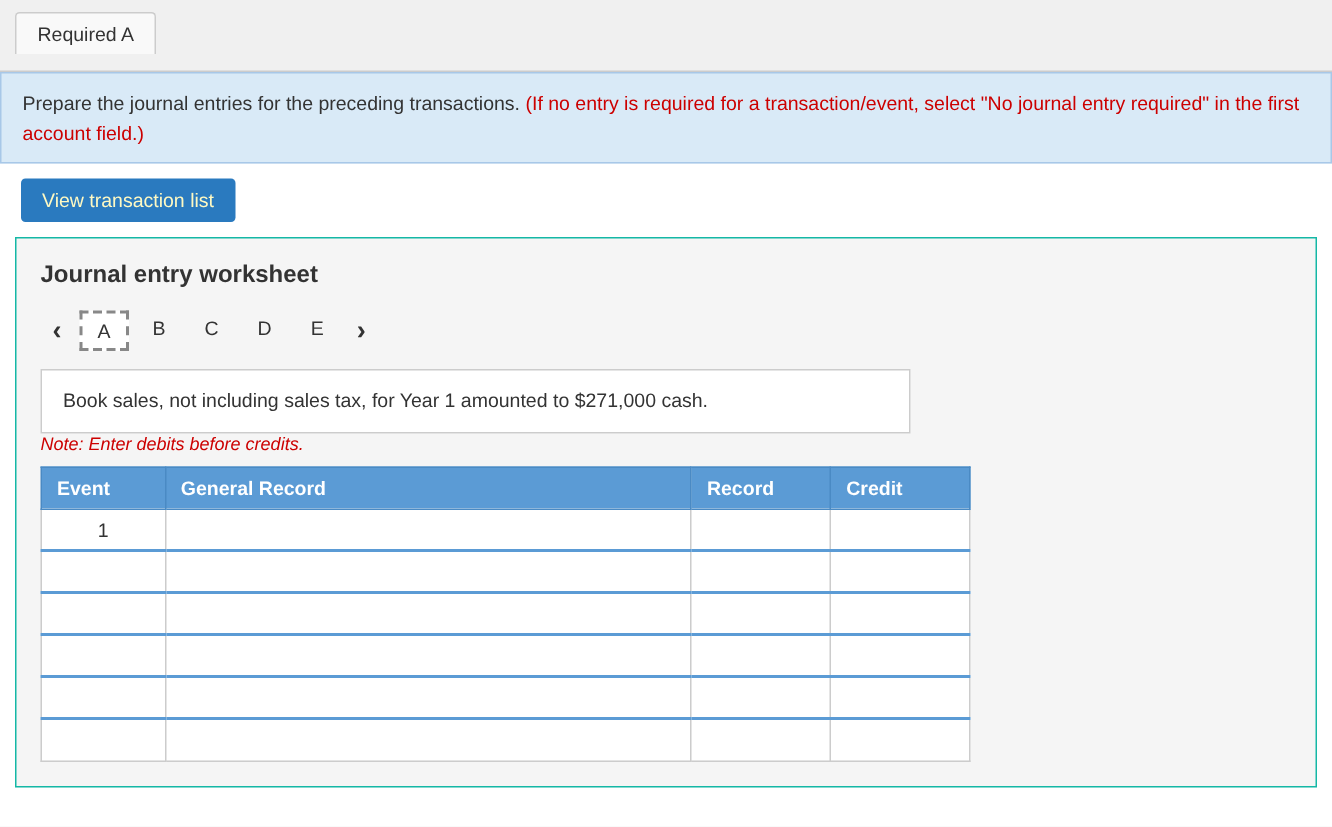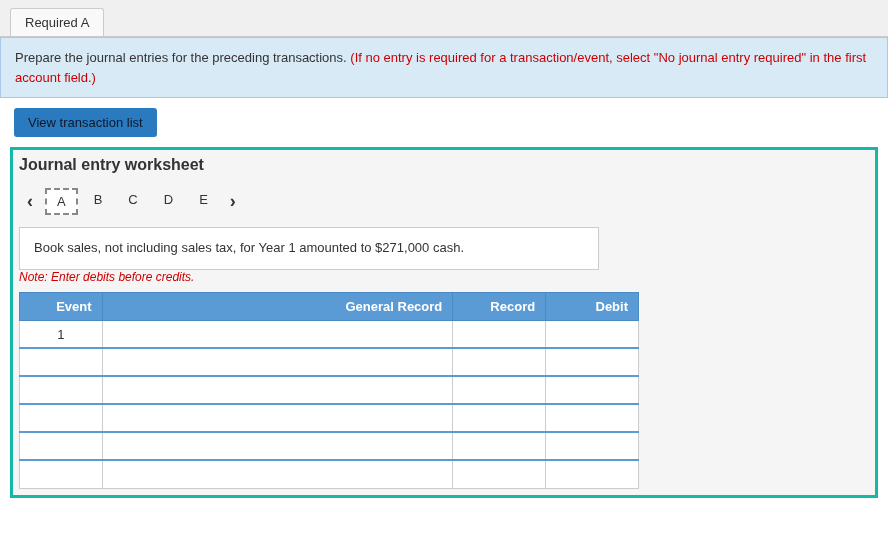--- a/index.html
+++ b/index.html
@@ -7,21 +7,21 @@
       font-family: Arial, sans-serif;
       font-size: 13px;
       background: #fff;
       color: #333;
     }
 
     
     .tabs {
       display: flex;
       border-bottom: 1px solid #ccc;
-      padding: 8px 10px 0 10px;
+      padding: 8px 10px 11px 10px;
       background: #f0f0f0;
       gap: 41px;
     }
     .tab {
       padding: 6px 14px;
       border: 1px solid #ccc;
       border-bottom: none;
       background: #f9f9f9;
       cursor: pointer;
       margin-right: 2px;
@@ -44,35 +44,35 @@
       font-size: 13px;
       line-height: 1.5;
     }
     .info-box .red-text {
       color: #cc0000;
     }
 
     
     .btn-blue {
       background: #2a7abf;
-      color: #0f172a;
+      color: #fef9c3;
       border: none;
       padding: 7px 14px;
       margin: 10px 14px;
       cursor: pointer;
       font-size: 13px;
       border-radius: 3px;
     }
 
     
     .worksheet-container {
       margin: 0 10px 10px 10px;
-      border: 3px solid #14b8a6;
+      border: 1px solid #14b8a6;
       background: #f5f5f5;
-      padding: 6px;
+      padding: 16px;
     }
     .worksheet-title {
       font-size: 16px;
       font-weight: bold;
       margin-bottom: 14px;
     }
 
     
     .nav-row {
       display: flex;
@@ -122,21 +122,21 @@
     
     .journal-table {
       border-collapse: collapse;
       width: 100%;
       max-width: 620px;
     }
     .journal-table th {
       background: #5b9bd5;
       color: #fff;
       padding: 6px 10px;
-      text-align: right;
+      text-align: left;
       font-weight: bold;
       font-size: 13px;
       border: 1px solid #4a8ac4;
     }
     .journal-table th.event-col { width: 80px; }
     .journal-table th.journal-col { width: 340px; }
     .journal-table th.debit-col { width: 90px; }
     .journal-table th.credit-col { width: 90px; }
 
     .journal-table td {
@@ -208,21 +208,21 @@
   </div>
 
   <div class="note-text">Note: Enter debits before credits.</div>
 
   <table class="journal-table">
     <thead>
       <tr>
         <th class="event-col">Event</th>
         <th class="journal-col">General Record</th>
         <th class="debit-col">Record</th>
-        <th class="credit-col">Debit</th>
+        <th class="credit-col">Credit</th>
       </tr>
     </thead>
     <tbody id="table-body">
     <tr>
           <td class="event-cell">1</td>
           <td><input type="text" style=""></td>
           <td><input type="text" style=""></td>
           <td><input type="text" style=""></td>
         </tr>
         <tr class="data-row">

